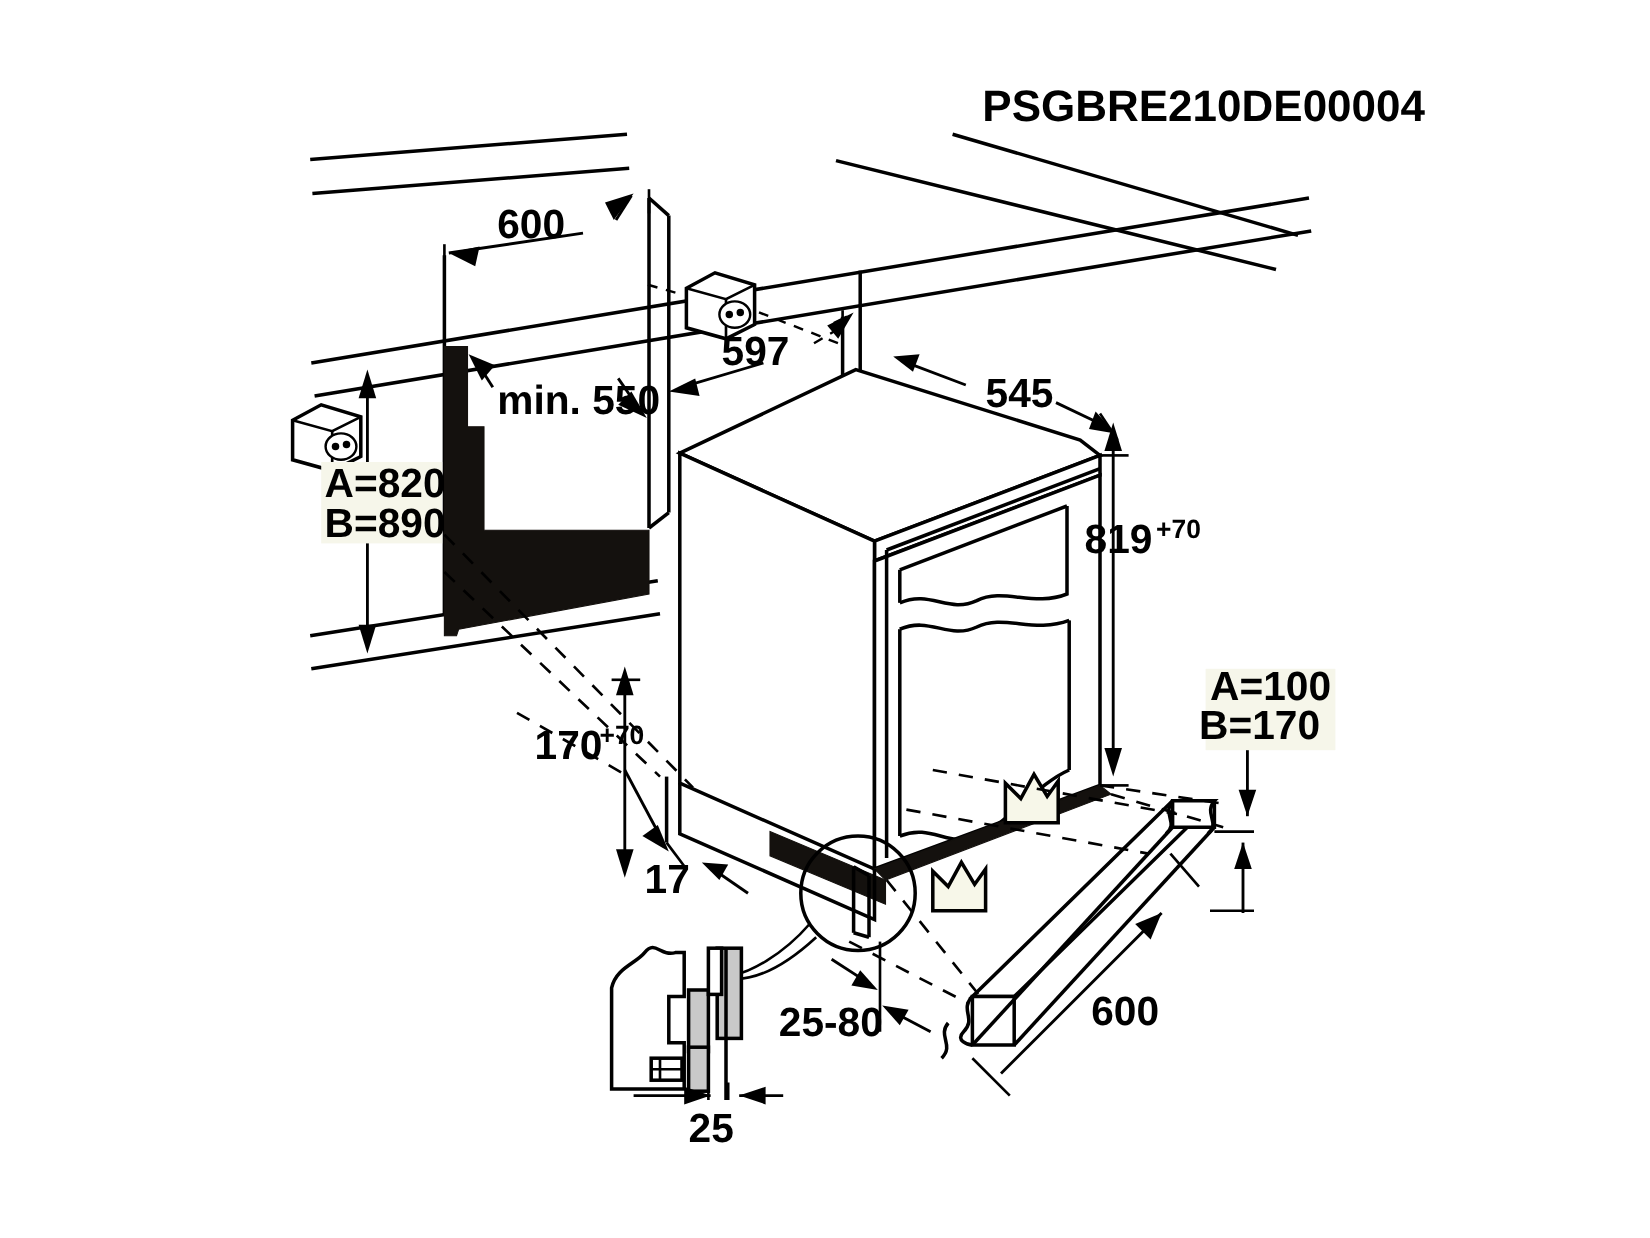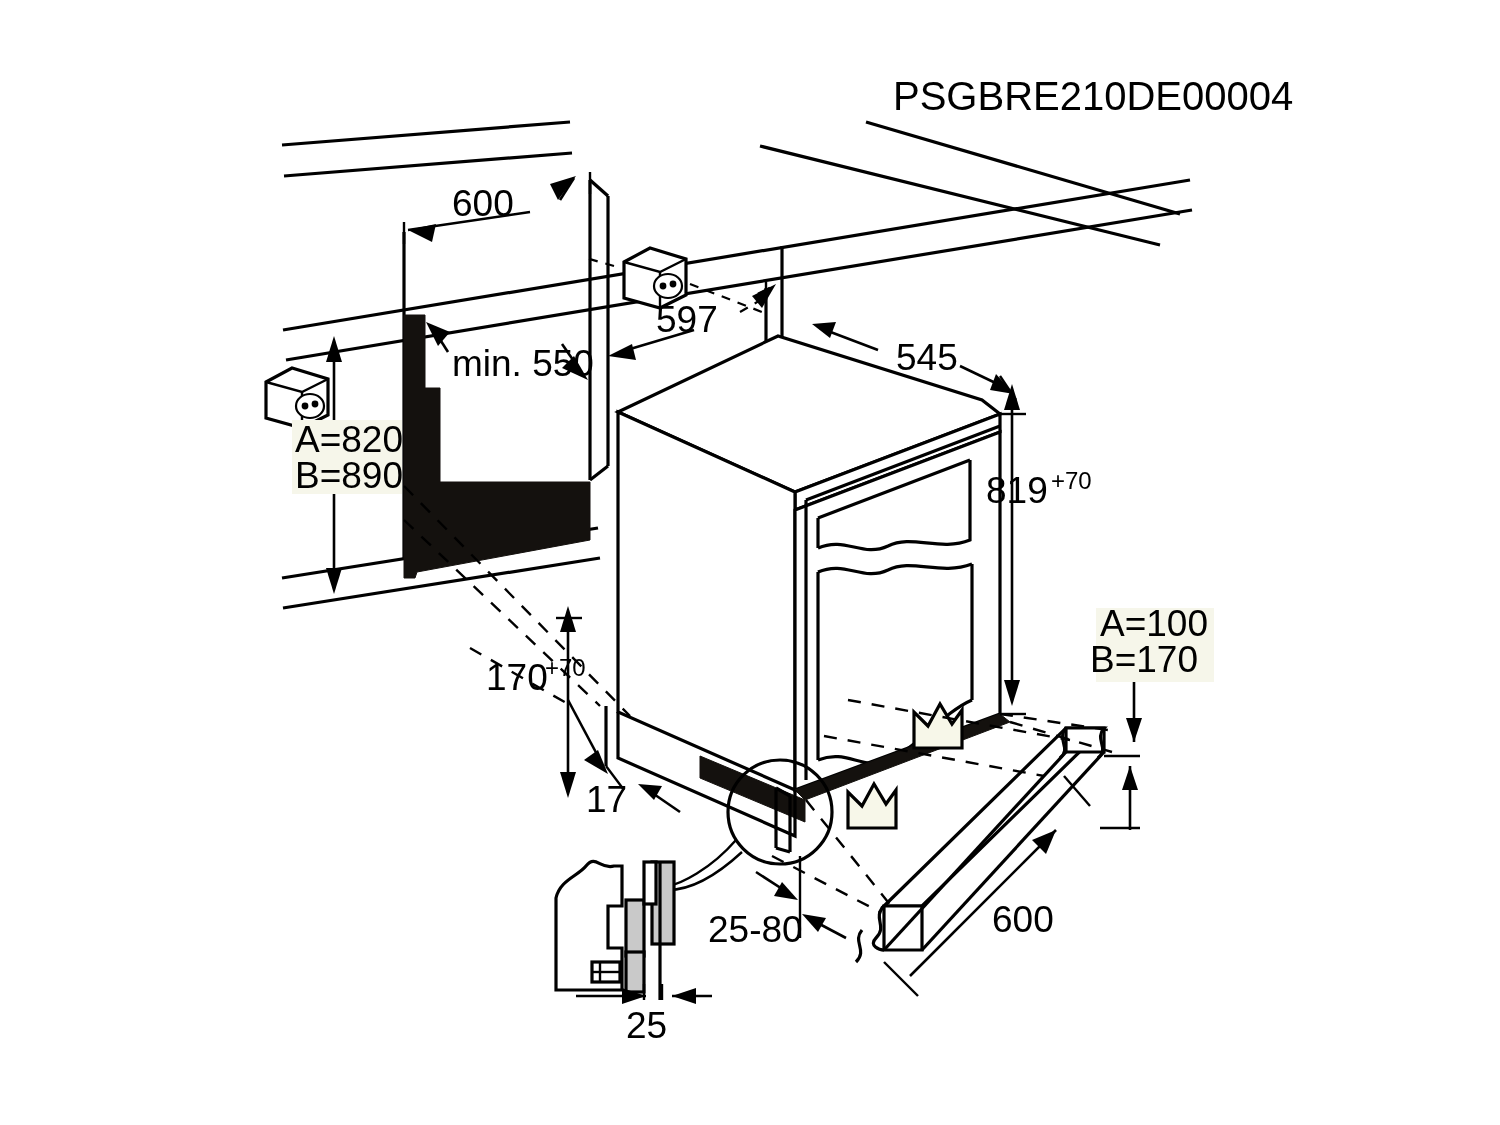--- a/index.html
+++ b/index.html
@@ -3,21 +3,21 @@
 <meta charset="utf-8">
 <title>Installation Diagram</title>
 <style>
   html,body{margin:0;padding:0;background:#ffffff;}
   body{
     width:1500px;height:1125px;
     font-family:"Liberation Sans", sans-serif;
     overflow:hidden;
     position:relative;
   }
-  #stage{position:absolute;left:0;top:0;width:1500px;height:1125px;}
+  #stage{position:absolute;left:0;top:0;width:1500px;height:1125px;font-weight:bold;}
   svg{display:block;}
   .ln{fill:none;stroke:#000;stroke-width:3.2;stroke-linecap:butt;stroke-linejoin:miter;}
   .ln-thin{fill:none;stroke:#000;stroke-width:2.4;}
   .dim{fill:none;stroke:#000;stroke-width:2.6;}
   .dash{fill:none;stroke:#000;stroke-width:2.4;stroke-dasharray:13 11;}
   .dash-s{fill:none;stroke:#000;stroke-width:2.2;stroke-dasharray:9 8;}
   .fill-w{fill:#ffffff;stroke:#000;stroke-width:3.2;stroke-linejoin:miter;}
   .fill-k{fill:#14110e;stroke:#14110e;stroke-width:1;}
   .fill-cream{fill:#f7f7e9;stroke:#000;stroke-width:3.2;stroke-linejoin:miter;}
   .fill-gray{fill:#c9c9c9;stroke:#000;stroke-width:3.2;}

